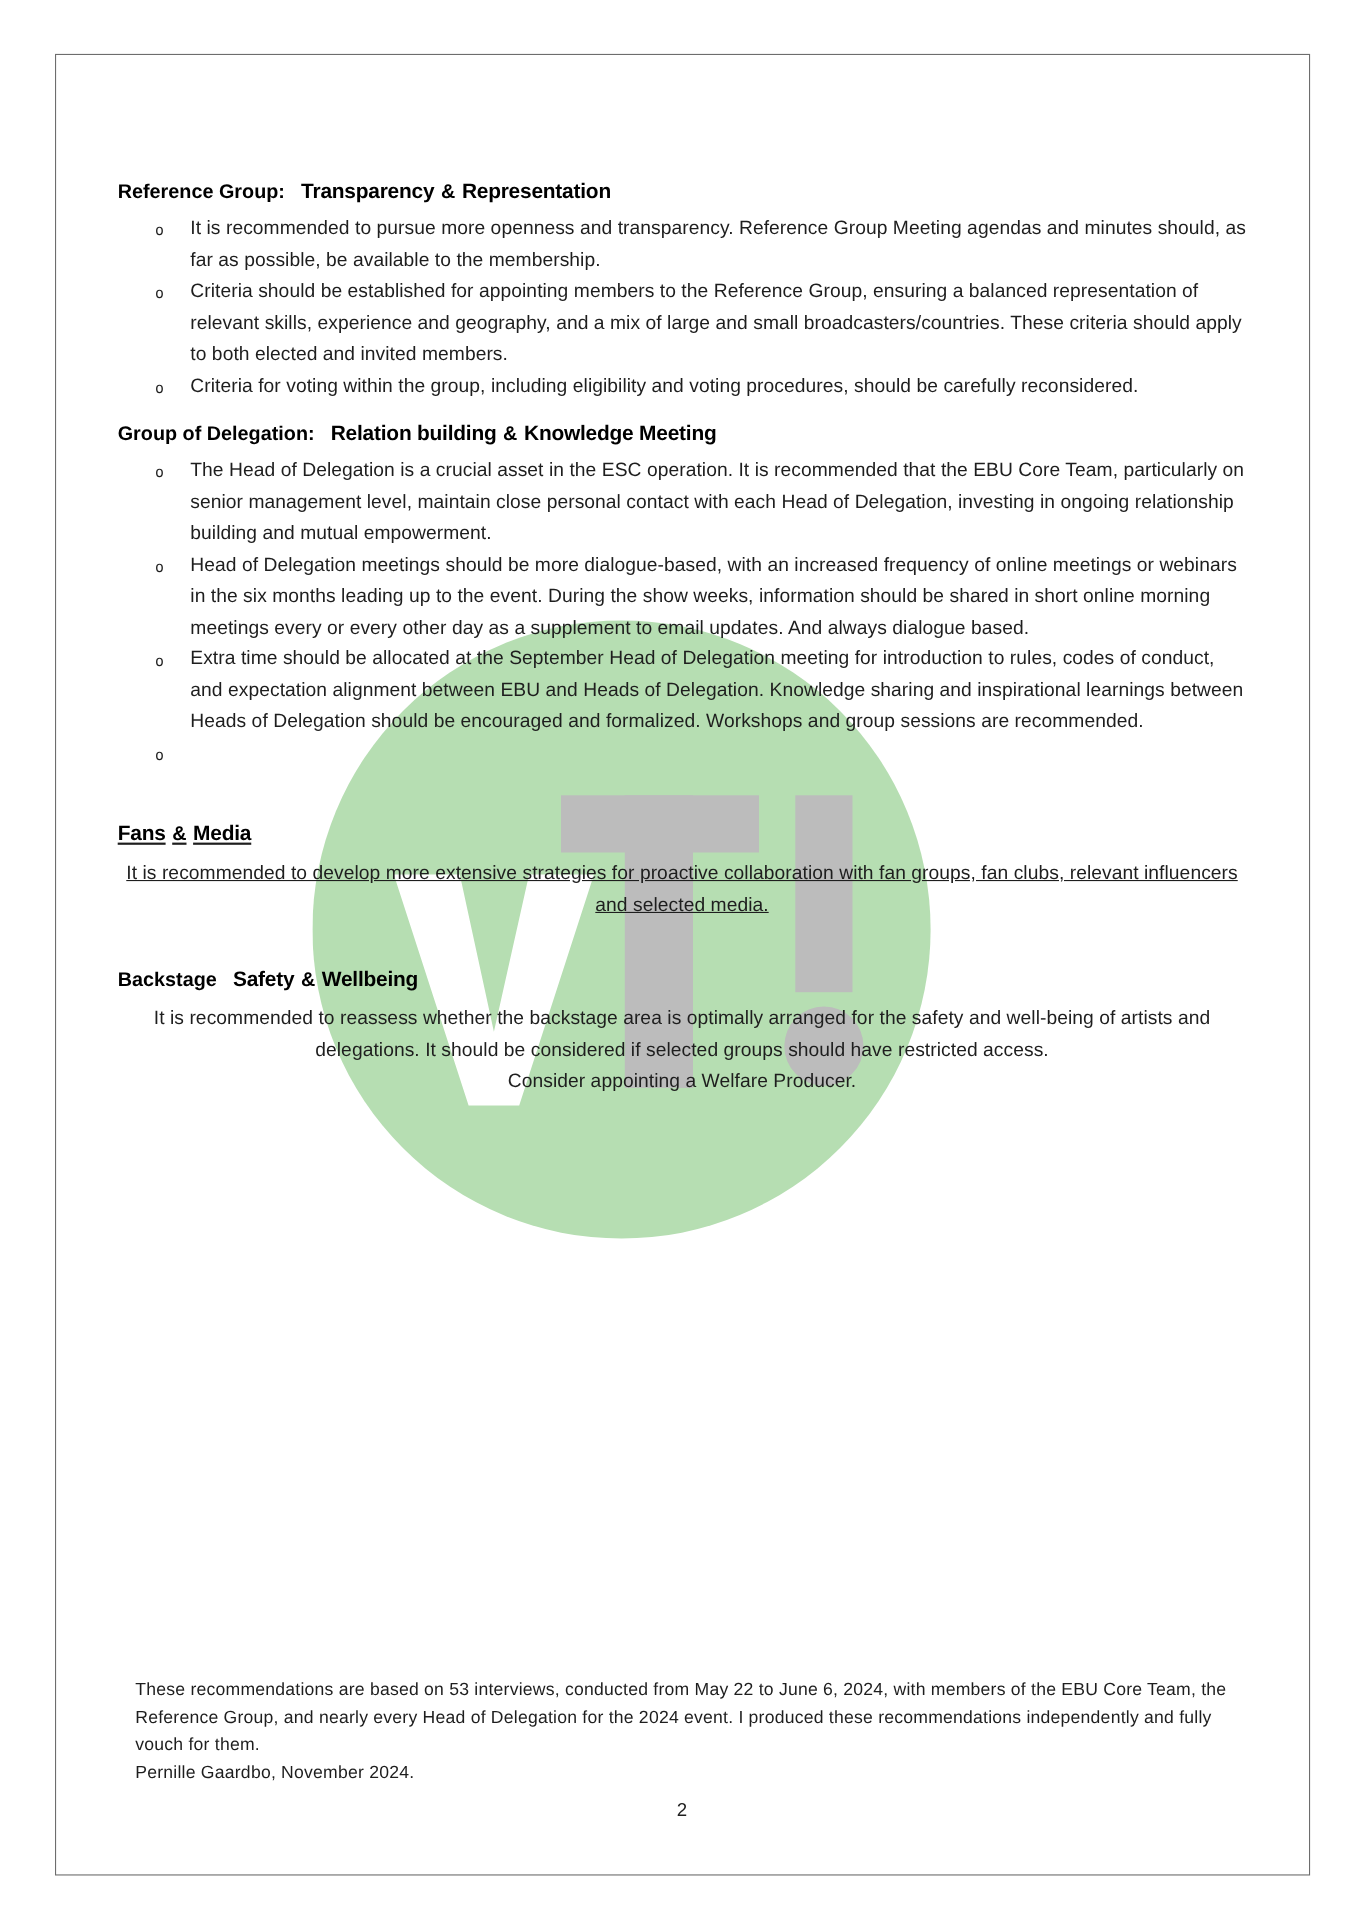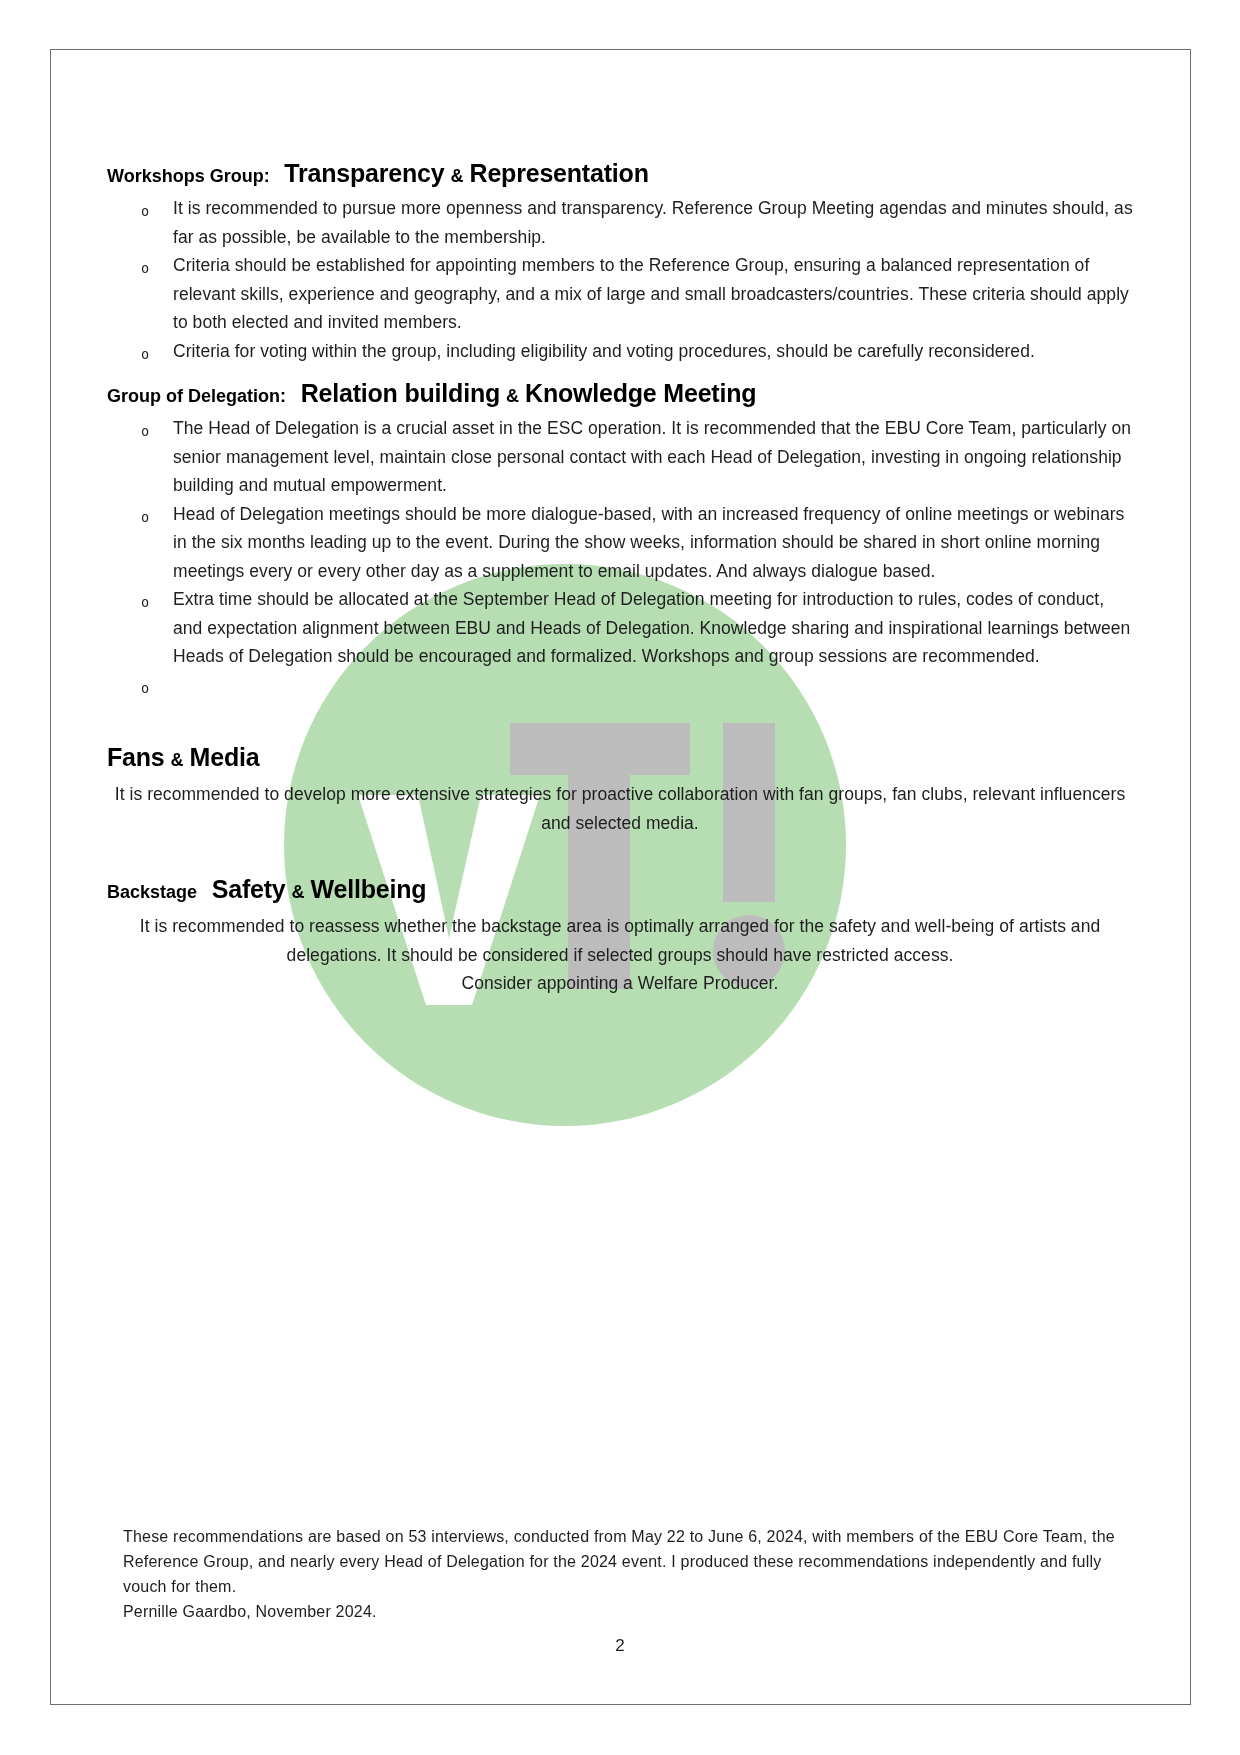--- a/index.html
+++ b/index.html
@@ -11,25 +11,25 @@
     position:absolute;left:50px;top:49px;width:1139px;height:1654px;
     border:1px solid #6d6d6d;z-index:1;pointer-events:none;
   }
   .watermark{
     position:absolute;left:284px;top:563px;width:564px;height:564px;z-index:0;
   }
   .content{position:absolute;left:0;top:0;width:1240px;height:1755px;z-index:2;}
   .section{position:absolute;left:107px;width:1026px;}
   .sec-0{top:158px;}
   .sec-1{top:378px;}
-  .sec-2{top:742px;}
+  .sec-2{top:742px;text-decoration:underline;}
   .sec-3{top:874px;}
   .sec-heading{margin:0 0 3px 0;line-height:30px;color:#000;font-weight:bold;}
   .sec-label{font-size:18px;margin-right:8px;}
-  .title-lg{font-size:25px;letter-spacing:-0.2px;}
+  .title-lg{font-size:19px;letter-spacing:-0.2px;}
   .title-sm{font-size:18px;margin:0 6px;}
   .bullets{margin-top:2px;}
   .bullet{
     position:relative;padding-left:66px;font-size:17.5px;line-height:28.5px;
     letter-spacing:0.05px;
   }
   .bullet .marker{
     position:absolute;left:34px;top:3px;
     font-family:"DejaVu Sans Mono",monospace;font-size:13.5px;color:#1e1e1e;
   }
@@ -55,21 +55,21 @@
   <rect x="439" y="160" width="52" height="179" fill="#bcbcbc"></rect>
   <circle cx="465" cy="388" r="36" fill="#bcbcbc"></circle>
 </svg>
 
 <div class="page-frame"></div>
 
 <div class="content">
   <div id="sections-host">
       <div class="section sec-0">
     <h2 class="sec-heading">
-      <span class="sec-label">Workshops Group:</span>
+      <span class="sec-label">Reference Group:</span>
       <span class="sec-title"><span class="title-lg">Transparency</span><span class="title-sm">&amp;</span><span class="title-lg">Representation</span></span>
     </h2>
     <div class="bullets">
           <div class="bullet"><span class="marker">o</span><span>It is recommended to pursue more openness and transparency. Reference Group Meeting agendas and minutes should, as far as possible, be available to the membership.</span></div>
           <div class="bullet"><span class="marker">o</span><span>Criteria should be established for appointing members to the Reference Group, ensuring a balanced representation of relevant skills, experience and geography, and a mix of large and small broadcasters/countries. These criteria should apply to both elected and invited members.</span></div>
           <div class="bullet"><span class="marker">o</span><span>Criteria for voting within the group, including eligibility and voting procedures, should be carefully reconsidered.</span></div>
         </div>
 
   </div>
       <div class="section sec-1">

